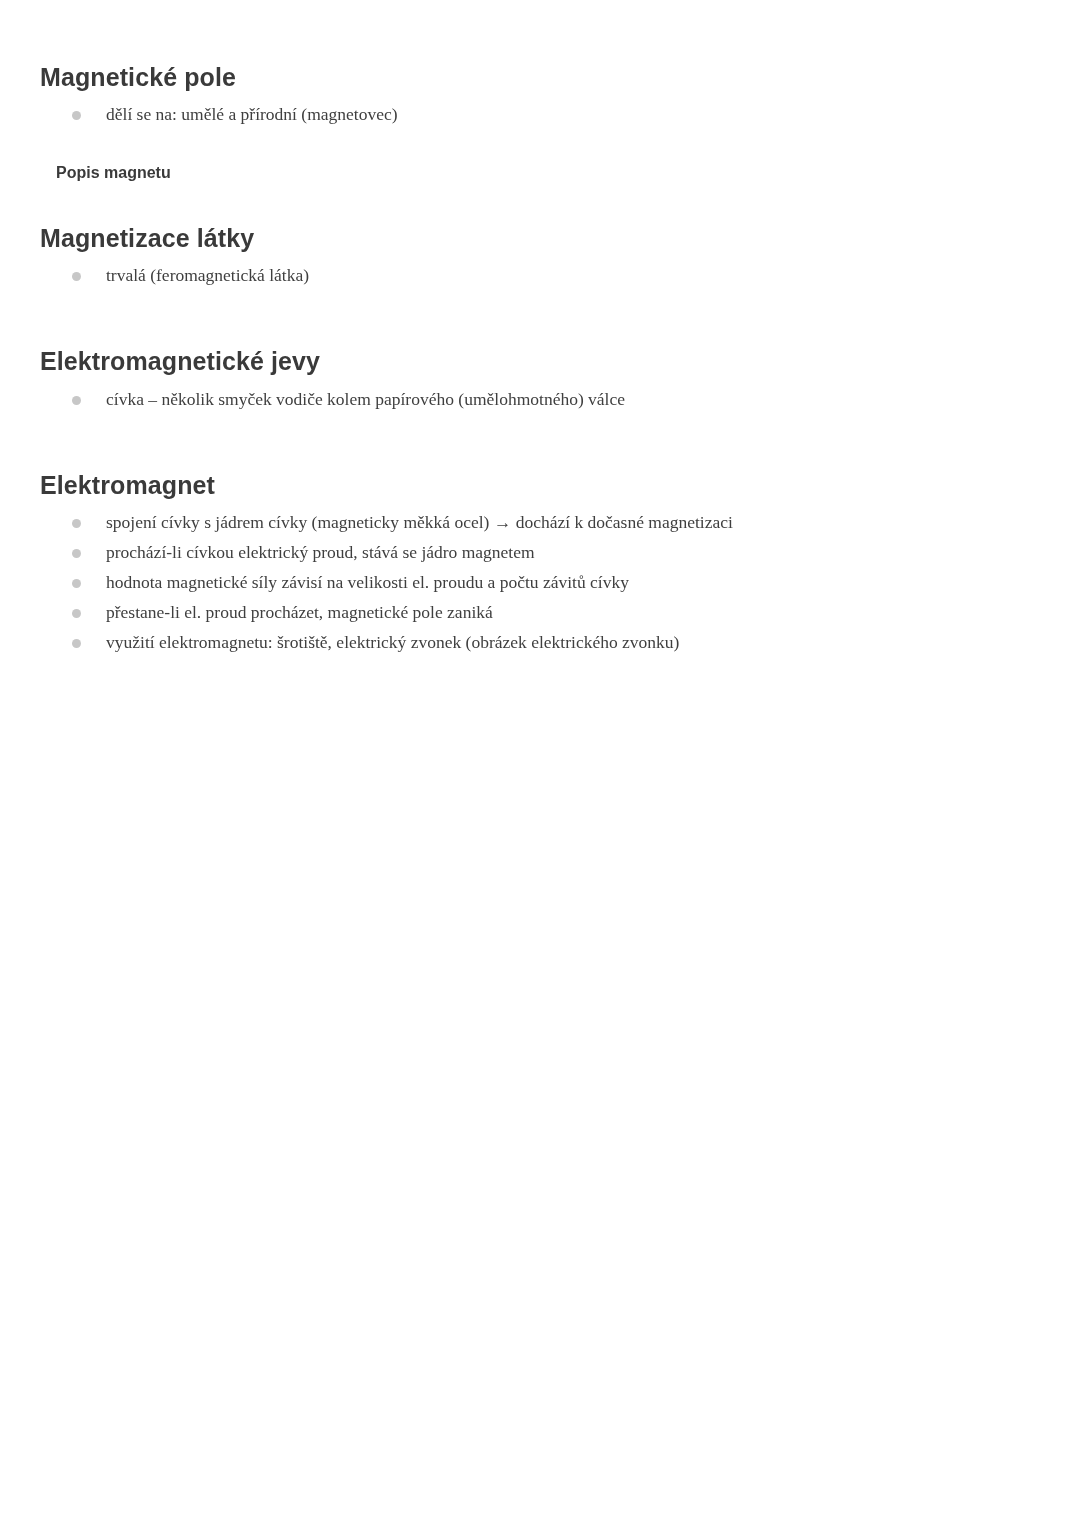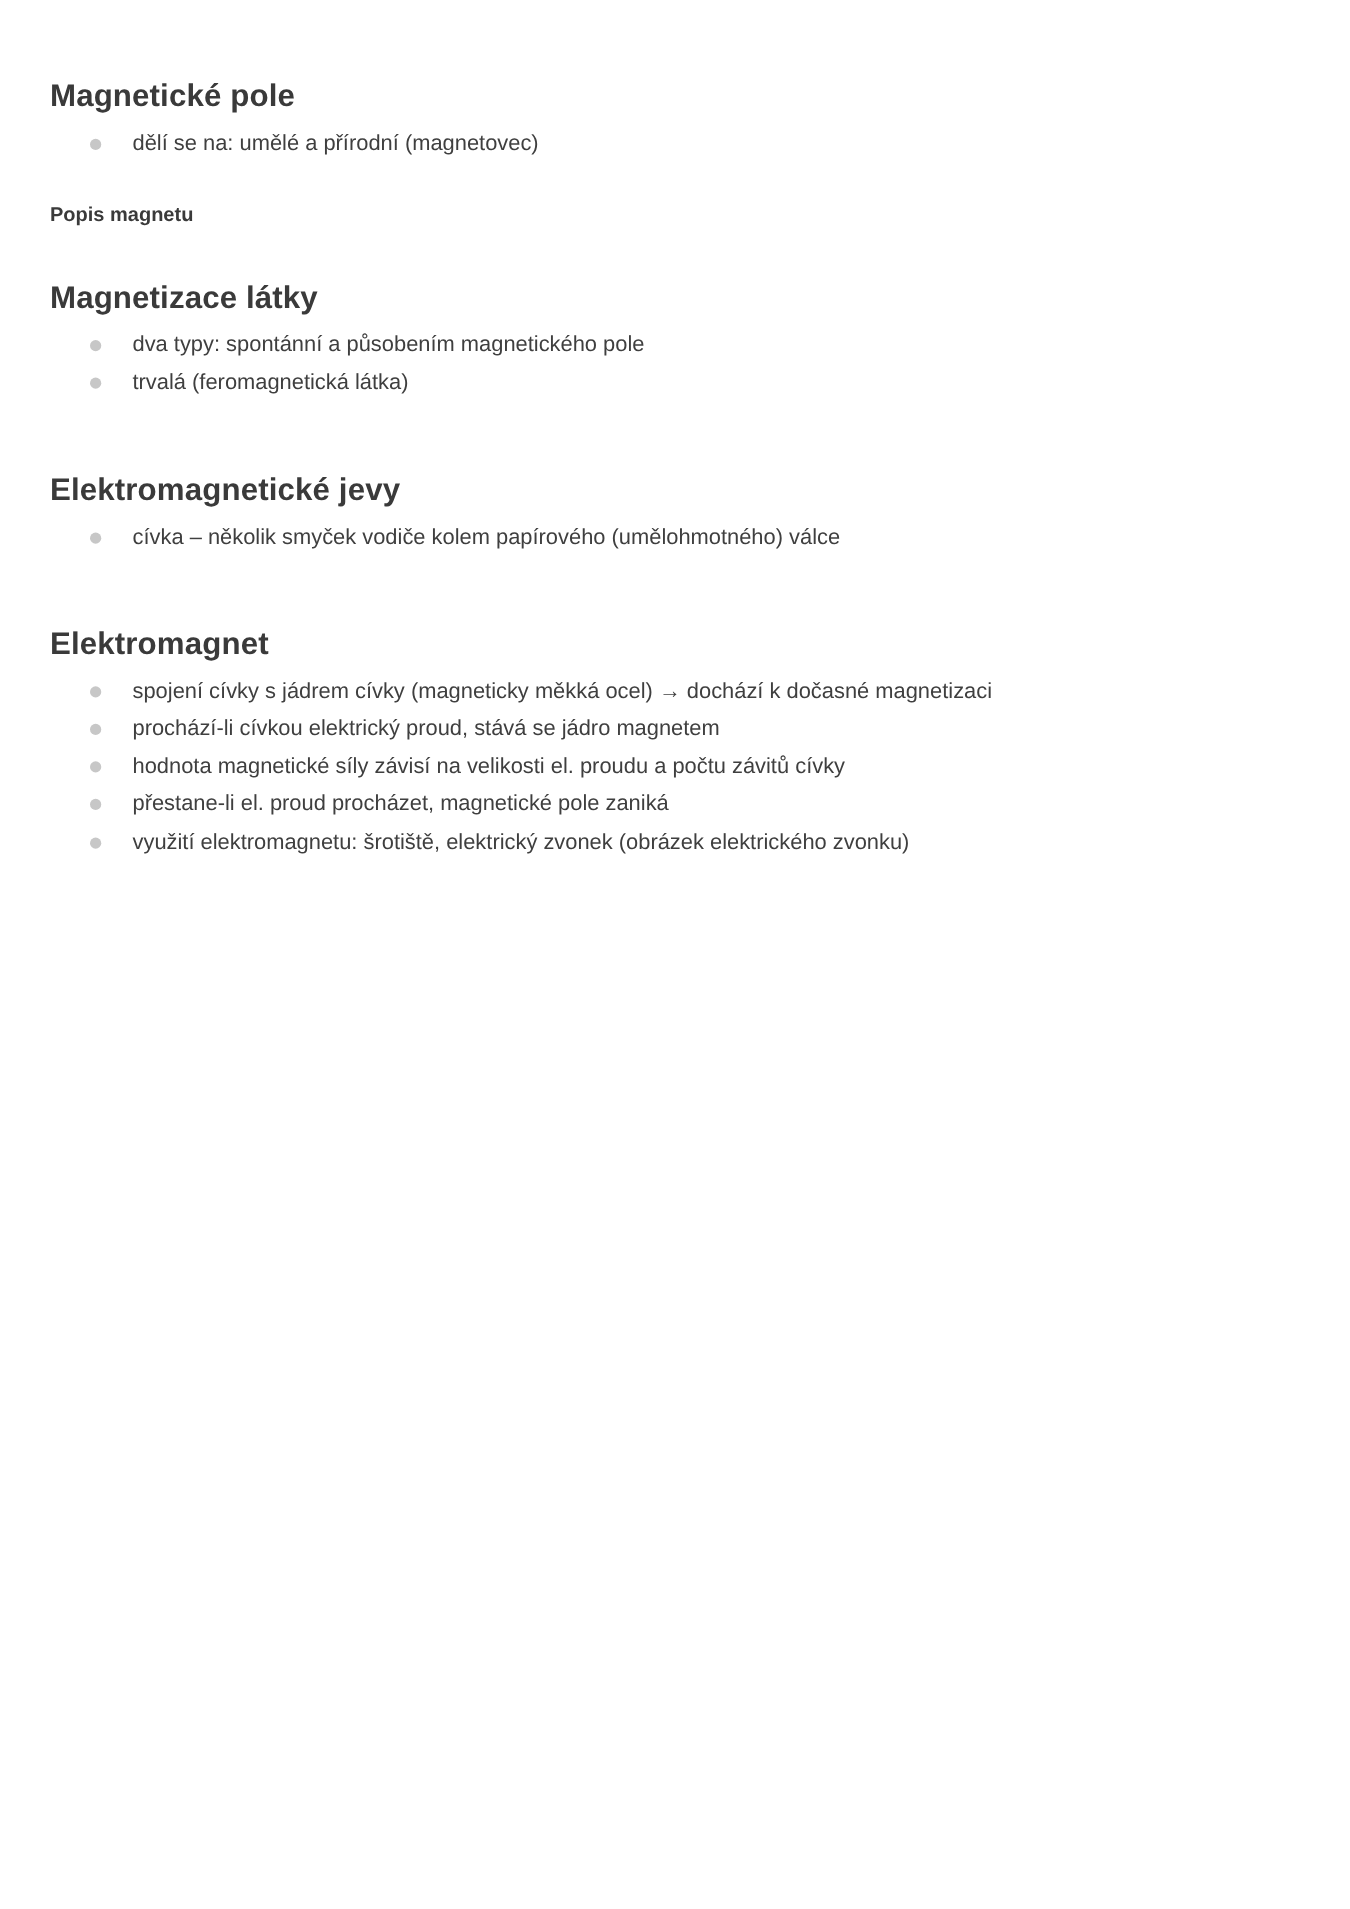--- a/index.html
+++ b/index.html
@@ -31,31 +31,31 @@
     color: #3a3a3a;
     margin: 0 0 6px 0;
     line-height: 1.25;
     letter-spacing: 0.1px;
   }
   h2.subsection {
     font-family: "Liberation Sans", sans-serif;
     font-size: 16px;
     font-weight: bold;
     color: #3a3a3a;
-    margin: 0 0 5px 0;
+    margin: 0 0 5px 16px;
     line-height: 1.3;
   }
   ul.bullets {
     list-style: none;
     margin: 0;
     padding: 0;
   }
   ul.bullets li {
     position: relative;
-    font-family: Liberation Sans, sans-serif;
+    font-family: Liberation Serif, serif;
     font-size: 17.5px;
     line-height: 1.72;
     color: #3f3f3f;
     padding-left: 66px;
     margin: 0;
   }
   ul.bullets li::before {
     content: "";
     position: absolute;
     left: 32px;
@@ -80,21 +80,20 @@
     </ul>
 
     <div class="gap-lg"></div>
 
     <h2 class="subsection">Popis magnetu</h2>
 
     <div class="gap-lg"></div>
 
     <h1 class="section">Magnetizace látky</h1>
     <ul class="bullets">
-      <li>dva typy: spontánní        a působením magnetického pole</li>
       <li>trvalá (feromagnetická látka)</li>
     </ul>
 
     <div class="gap-xxl"></div>
 
     <h1 class="section">Elektromagnetické jevy</h1>
     <ul class="bullets">
       <li>cívka – několik smyček vodiče kolem papírového (umělohmotného) válce</li>
     </ul>
 

